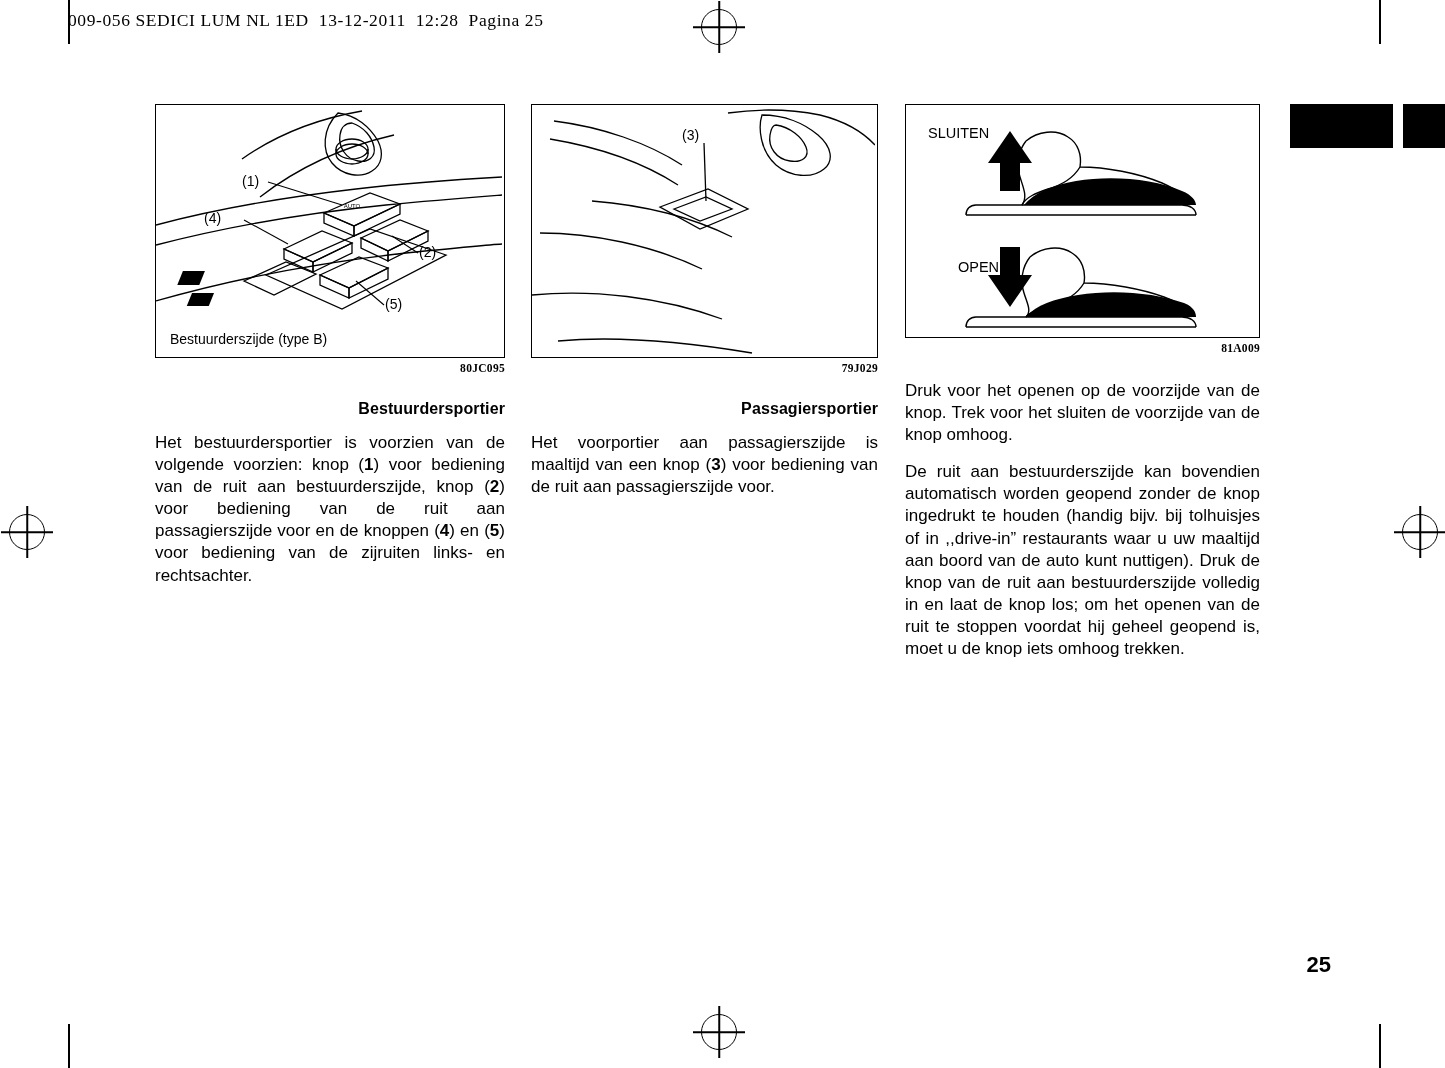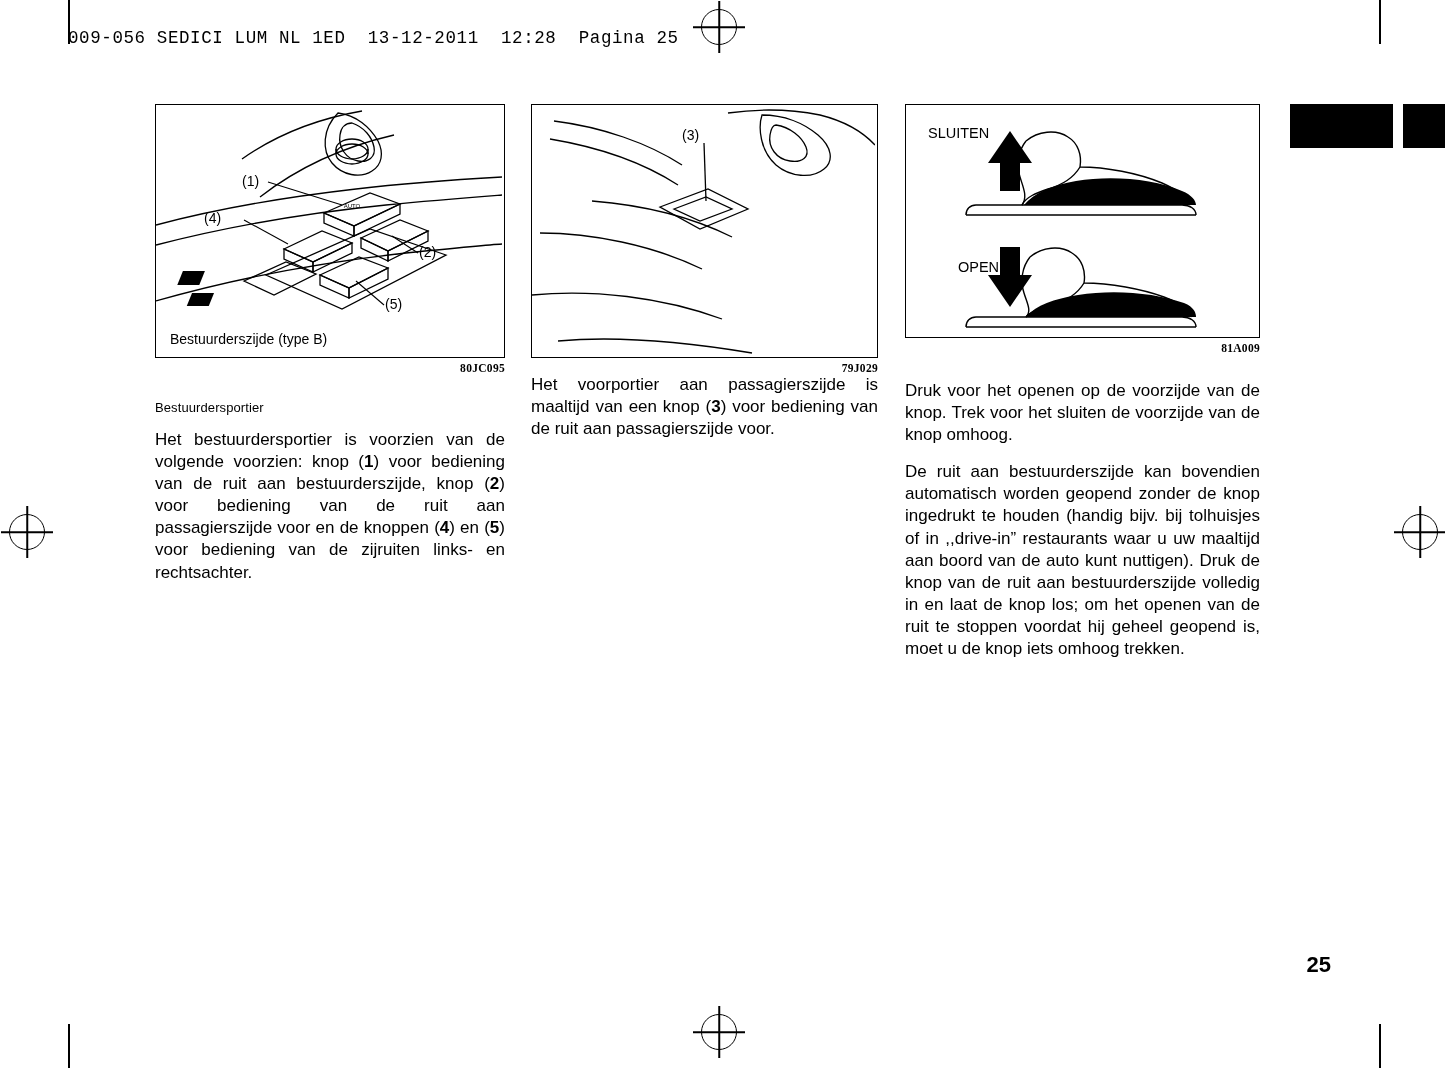--- a/index.html
+++ b/index.html
@@ -44,23 +44,23 @@
     top: 50%;
     left: -9px;
     height: 1.5px;
     width: 52px;
     transform: translateY(-50%);
   }
 
   
   .header-code {
     position: absolute;
-    top: 28px;
+    top: 10px;
     left: 68px;
-    font-family: Liberation Mono, monospace;
+    font-family: Liberation Serif, serif;
     font-size: 17.5px;
     letter-spacing: 0.6px;
     white-space: pre;
   }
 
   
   .black-tab {
     position: absolute;
     top: 104px;
     right: 0px;
@@ -99,24 +99,25 @@
   .figcode {
     font-family: Liberation Serif, serif;
     font-size: 11.5px;
     font-weight: bold;
     text-align: right;
     margin-top: 4px;
     letter-spacing: 0.3px;
   }
 
   h2.sect {
-    font-size: 13px;
-    font-weight: normal;
+    font-size: 16px;
+    font-weight: bold;
     margin: 26px 0 14px 0;
     letter-spacing: 0.1px;
+    text-align: right;
   }
 
   p.body {
     font-size: 17px;
     line-height: 1.30;
     margin: 0 0 15px 0;
     text-align: justify;
     hyphens: manual;
   }
   p.body.last { margin-bottom: 0; }
@@ -254,20 +255,21 @@
         <path d="M128,102 L176,84 L216,104 L168,124 Z"></path>
         <path d="M142,104 L174,92 L200,104 L168,116 Z"></path>
 
         <path d="M172,38 L174,96"></path>
       </g>
     </svg>
     <div class="lbl" style="left:150px; top:22px;">(3)</div>
   </div>
   <div class="figcode">79J029</div>
 
+  <h2 class="sect">Passagiersportier</h2>
 
   <p class="body">
     <span>Het voorportier aan passagierszijde is maaltijd van een knop (</span><b>3</b><span>) voor bediening van de ruit aan passagierszijde voor.</span>
   </p>
 </div>
 
 <div class="col col3">
 
   <div class="figbox f3">
     <svg width="351" height="250" viewBox="0 0 351 250">

